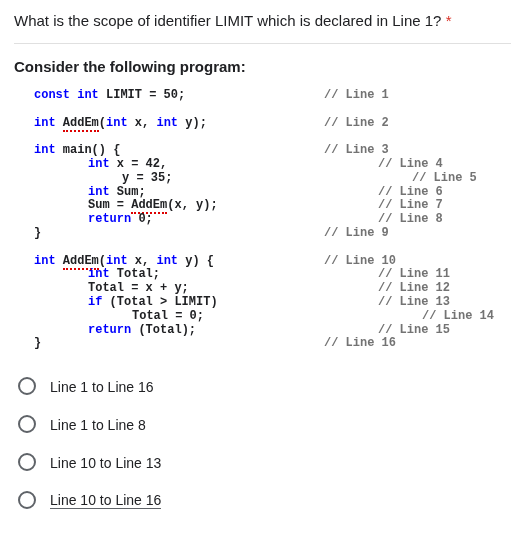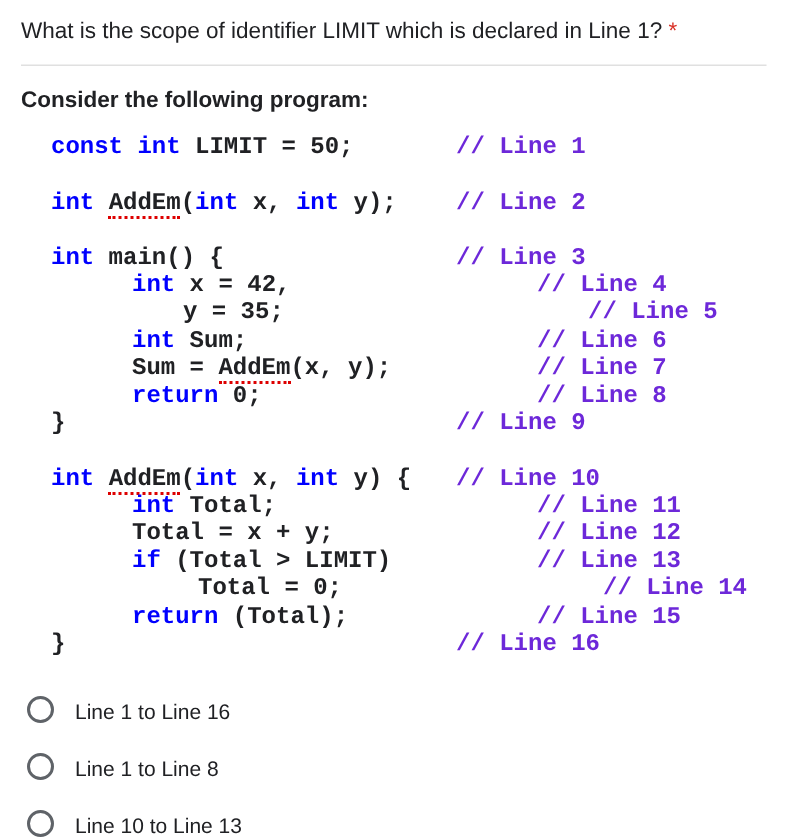--- a/index.html
+++ b/index.html
@@ -19,35 +19,36 @@
     margin-bottom: 14px;
   }
   .required { color: #d93025; }
   .subheading {
     font-weight: bold;
     font-size: 15px;
     margin-bottom: 14px;
   }
   .code-block {
     font-family: "Courier New", Courier, monospace;
-    font-size: 16px;
+    font-size: 12px;
     font-weight: bold;
     line-height: 1.15;
     white-space: pre;
     margin-bottom: 16px;
   }
   .code-line {
     display: flex;
   }
   .code-left {
     width: 270px;
     flex: 0 0 270px;
   }
   .code-right {
-    color: #6d28d9;
+    color: #737373;
+    margin-left: 20px;
   }
   .kw { color: #0000ff; }
   .squiggly {
     border-bottom: 2px dotted #d00;
     padding-bottom: 0px;
     text-align: right;
   }
   .option-row {
     display: flex;
     align-items: flex-end;

